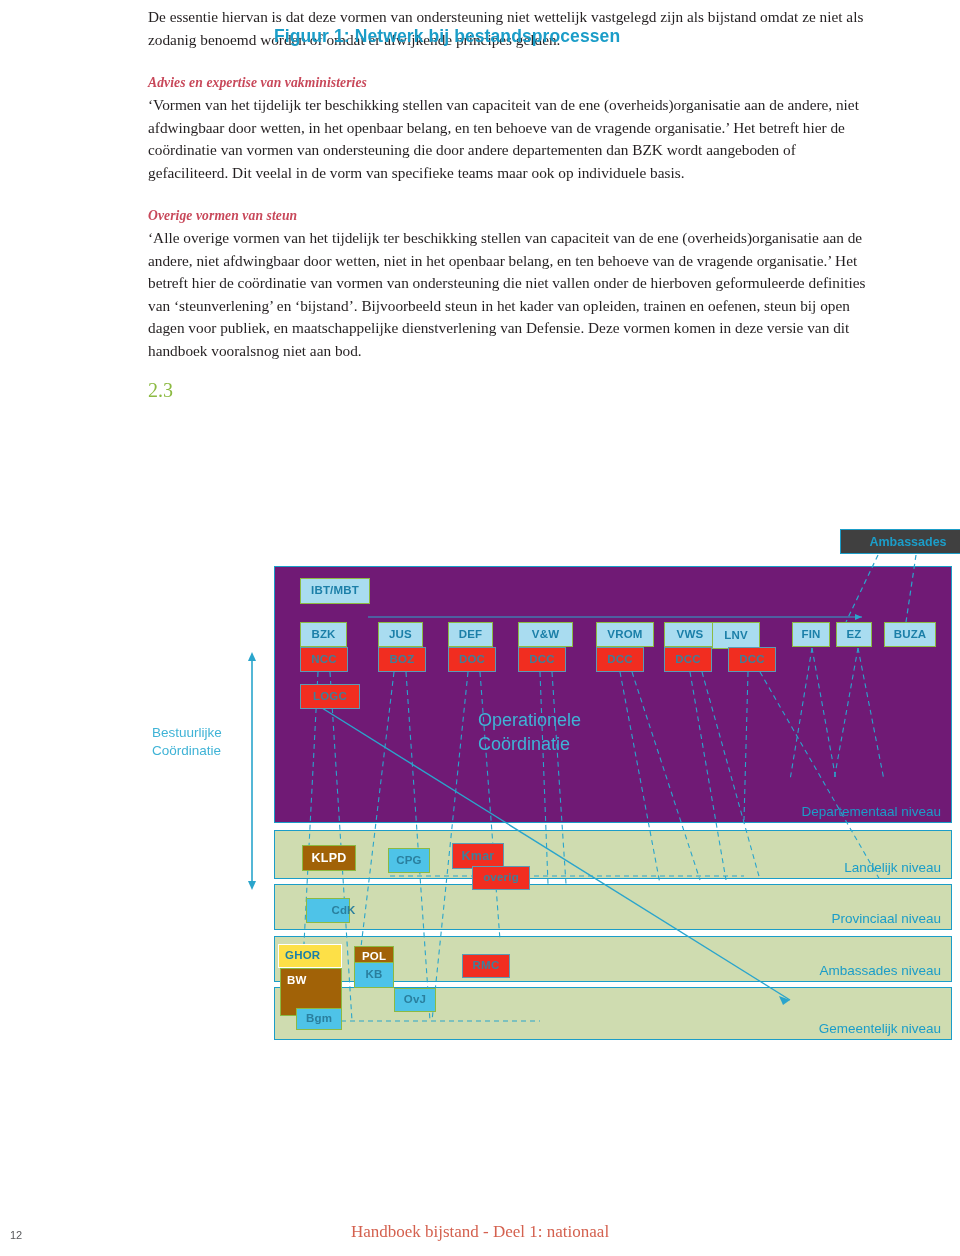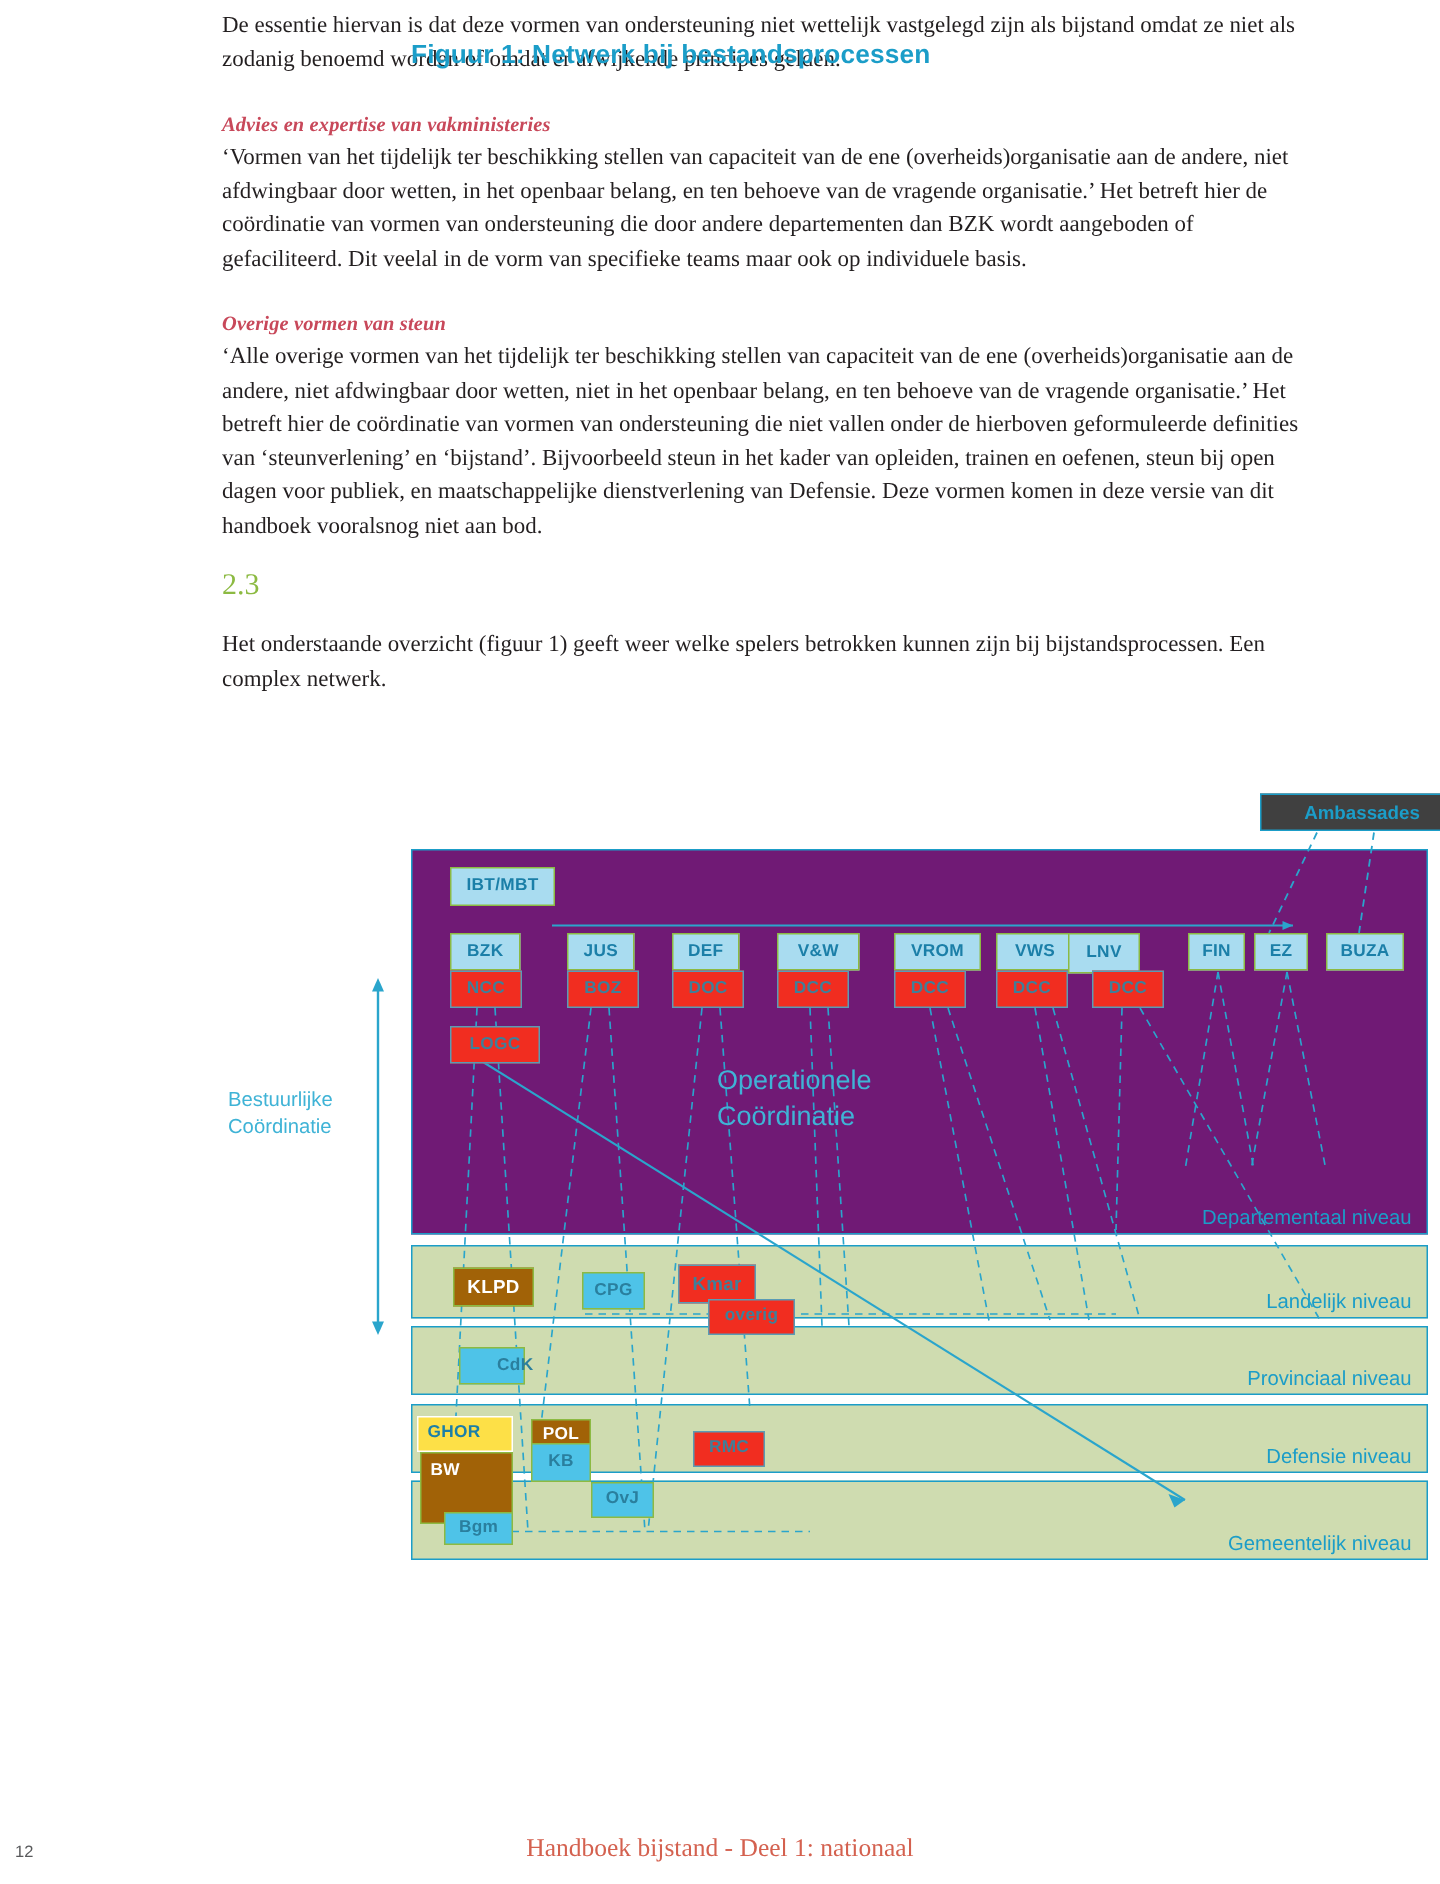--- a/index.html
+++ b/index.html
@@ -119,41 +119,40 @@
     <p class="body">‘Alle overige vormen van het tijdelijk ter beschikking stellen van capaciteit van de ene (overheids)organisatie aan de andere, niet afdwingbaar door wetten, niet in het openbaar belang, en ten behoeve van de vragende organisatie.’ Het betreft hier de coördinatie van vormen van ondersteuning die niet vallen onder de hierboven geformuleerde definities van ‘steunverlening’ en ‘bijstand’. Bijvoorbeeld steun in het kader van opleiden, trainen en oefenen, steun bij open dagen voor publiek, en maatschappelijke dienstverlening van Defensie. Deze vormen komen in deze versie van dit handboek vooralsnog niet aan bod.</p>
 
     <div class="gap-m"></div>
 
     <h2 class="sec">
       <span class="num">2.3</span>
     </h2>
 
     <div class="gap-m"></div>
 
-    <p class="body">Het onderstaande overzicht (figuur 1) geeft weer welke spelers betrokken kunnen zijn bij bijstandsprocessen. Een complex netwerk.</p>
   </div>
 
   <div>
 
     <div class="fig-title">Figuur 1: Netwerk bij bestandsprocessen</div>
 
     <div class="ambassades">Ambassades</div>
 
     <div class="dep-panel">
       <div class="dep-label">Departementaal niveau</div>
     </div>
 
     <div class="band" style="top:830px;height:49px;">
       <div class="band-label">Landelijk niveau</div>
     </div>
     <div class="band" style="top:884px;height:46px;">
       <div class="band-label">Provinciaal niveau</div>
     </div>
     <div class="band" style="top:936px;height:46px;">
-      <div class="band-label">Defensie niveau</div>
+      <div class="band-label">Ambassades niveau</div>
     </div>
     <div class="band" style="top:987px;height:53px;">
       <div class="band-label">Gemeentelijk niveau</div>
     </div>
 
     <svg class="overlay" viewBox="0 0 960 1256">
       <g stroke="#2aa5cc" fill="none">
 
         <path d="M878 555 L846 622" stroke-width="1.2" stroke-dasharray="5 4"></path>
         <path d="M916 555 L906 622" stroke-width="1.2" stroke-dasharray="5 4"></path>

